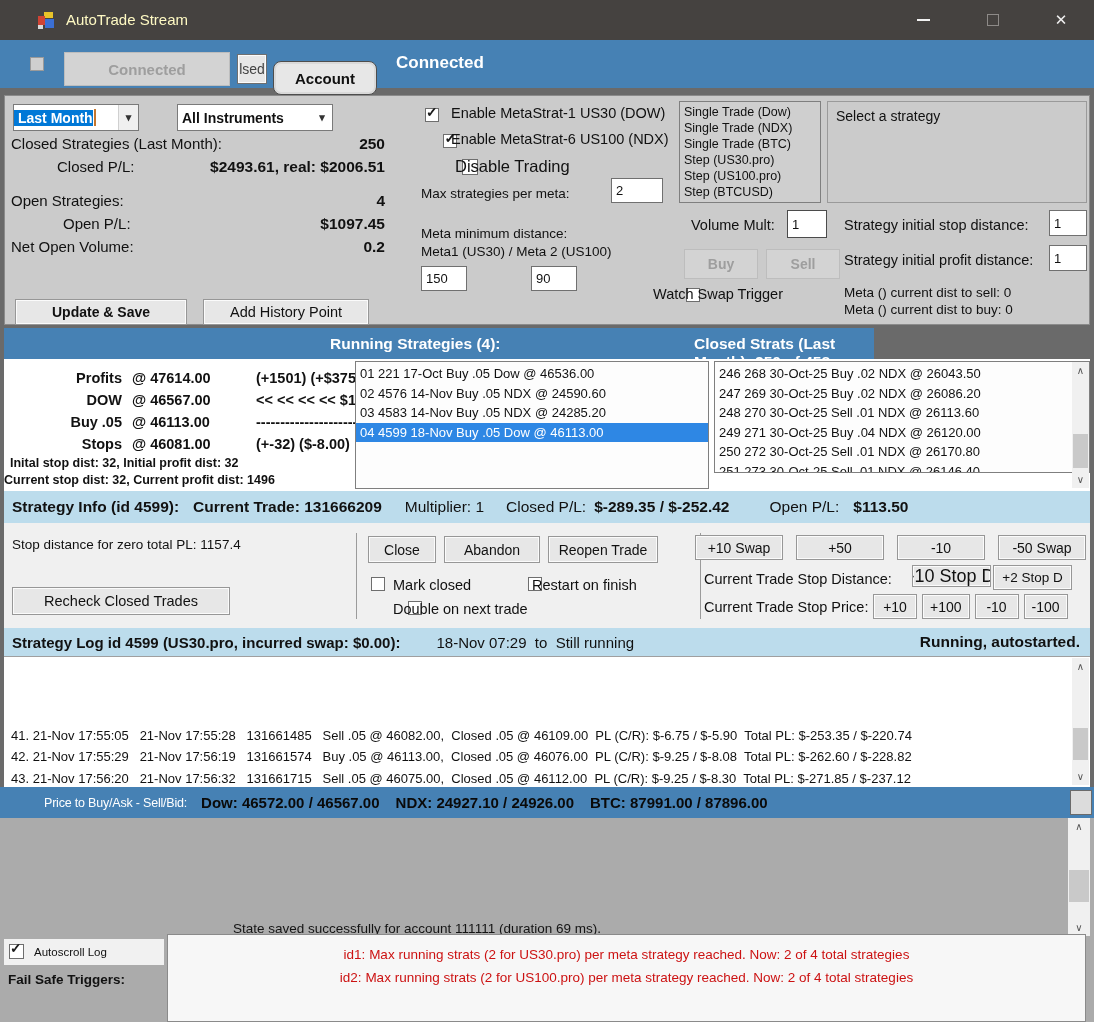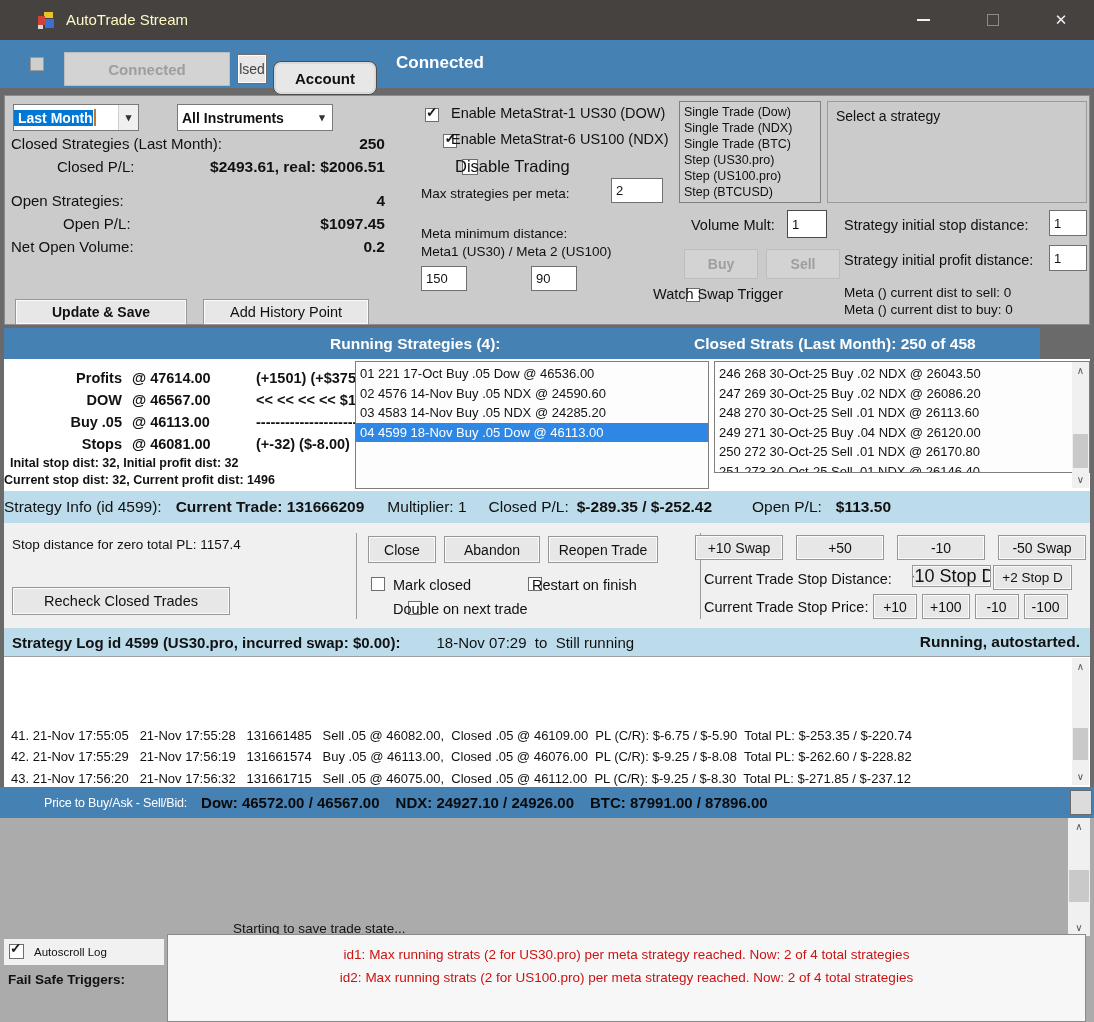--- a/index.html
+++ b/index.html
@@ -212,21 +212,21 @@
     <span class="abs lbl" style="left:839px;top:121px;font-size:14.5px;">Strategy initial stop distance:</span>
     <div class="abs input" style="left:1044px;top:114px;width:38px;height:26px;">1</div>
 
     <span class="abs lbl" style="left:839px;top:156px;font-size:14.5px;">Strategy initial profit distance:</span>
     <div class="abs input" style="left:1044px;top:149px;width:38px;height:26px;">1</div>
 
     <span class="abs lbl" style="left:839px;top:189px;font-size:13.5px;">Meta () current dist to sell: 0</span>
     <span class="abs lbl" style="left:839px;top:206px;font-size:13.5px;">Meta () current dist to buy: 0</span>
   </div>
 
-  <div class="abs blue-header" style="left:4px;top:328px;width:1036px;height:31px;">
+  <div class="abs blue-header" style="left:4px;top:328px;width:870px;height:31px;">
     <span class="abs" style="left:326px;top:7px;">Running Strategies (4):</span>
     <span class="abs" style="left:690px;top:7px;">Closed Strats (Last Month): 250 of 458</span>
   </div>
 
   <div class="abs white-panel" style="left:4px;top:359px;width:1086px;height:132px;">
 
     <div class="abs" style="left:8px;top:8px;">
 
     <div class="posline">
         <span class="pname">Profits</span>
@@ -270,21 +270,21 @@
         <div class="li">251 273 30-Oct-25 Sell .01 NDX @ 26146.40</div>
       </div>
     <div class="sbar" style="left:1068px;top:3px;width:17px;height:126px;">
       <span class="arr" style="top:0;">∧</span>
       <span class="thumb" style="top:72px;height:34px;"></span>
       <span class="arr" style="bottom:0;">∨</span>
     </div>
   </div>
 
   <div class="abs info-bar" style="left:4px;top:491px;width:1086px;height:32px;">
-    <span style="font-weight:normal;">Strategy Info (id 4599):</span>
+    <span style="margin-left:8px;font-weight:bold;">Strategy Info (id 4599):</span>
     <span style="margin-left:14px;font-weight:bold;">Current Trade: 131666209</span>
     <span style="margin-left:23px;">Multiplier: 1</span>
     <span style="margin-left:22px;">Closed P/L:</span>
     <span style="margin-left:8px;font-weight:bold;">$-289.35 / $-252.42</span>
     <span style="margin-left:40px;">Open P/L:</span>
     <span style="margin-left:14px;font-weight:bold;">$113.50</span>
   </div>
 
   <div class="abs ctrl-panel" style="left:4px;top:523px;width:1086px;height:105px;">
     <span class="abs lbl" style="left:8px;top:14px;font-size:13.5px;">Stop distance for zero total PL: 1157.4</span>
@@ -349,21 +349,21 @@
     <span class="plabel" style="margin-left:44px;">Price to Buy/Ask - Sell/Bid:</span>
     <span class="pval" style="margin-left:14px;">Dow: 46572.00 / 46567.00</span>
     <span class="pval" style="margin-left:16px;">NDX: 24927.10 / 24926.00</span>
     <span class="pval" style="margin-left:16px;">BTC: 87991.00 / 87896.00</span>
     <span class="abs" style="left:1070px;top:3px;width:22px;height:25px;background:#dcdcdc;border:1px solid #6a6a6a;"></span>
   </div>
 
   <div class="abs graylog" style="left:0;top:818px;width:1094px;height:118px;">
     <div class="gl-lines">
       
-    <div>Starting to save trade state...</div><div>State saved successfully for account 111111 (duration 69 ms).</div><div>Saved account history data. 841 data points, 58 milisec.</div><div>Saved account history data for 11-2025. 379 data points, 37 milisec.</div></div>
+    <div>State saved successfully for account 111111 (duration 69 ms).</div><div>Saved account history data. 841 data points, 58 milisec.</div><div>Saved account history data for 11-2025. 379 data points, 37 milisec.</div></div>
     <div class="sbar" style="left:1068px;top:0;width:22px;height:118px;">
       <span class="arr" style="top:0;">∧</span>
       <span class="thumb" style="top:52px;height:32px;"></span>
       <span class="arr" style="bottom:0;">∨</span>
     </div>
   </div>
 
   <div class="abs footer" style="left:0;top:936px;width:1094px;height:86px;">
     <div class="abs" style="left:4px;top:3px;width:160px;height:26px;background:#f1f1f1;">
       <span class="cb" style="position:absolute;left:5px;top:5px;width:15px;height:15px;">

